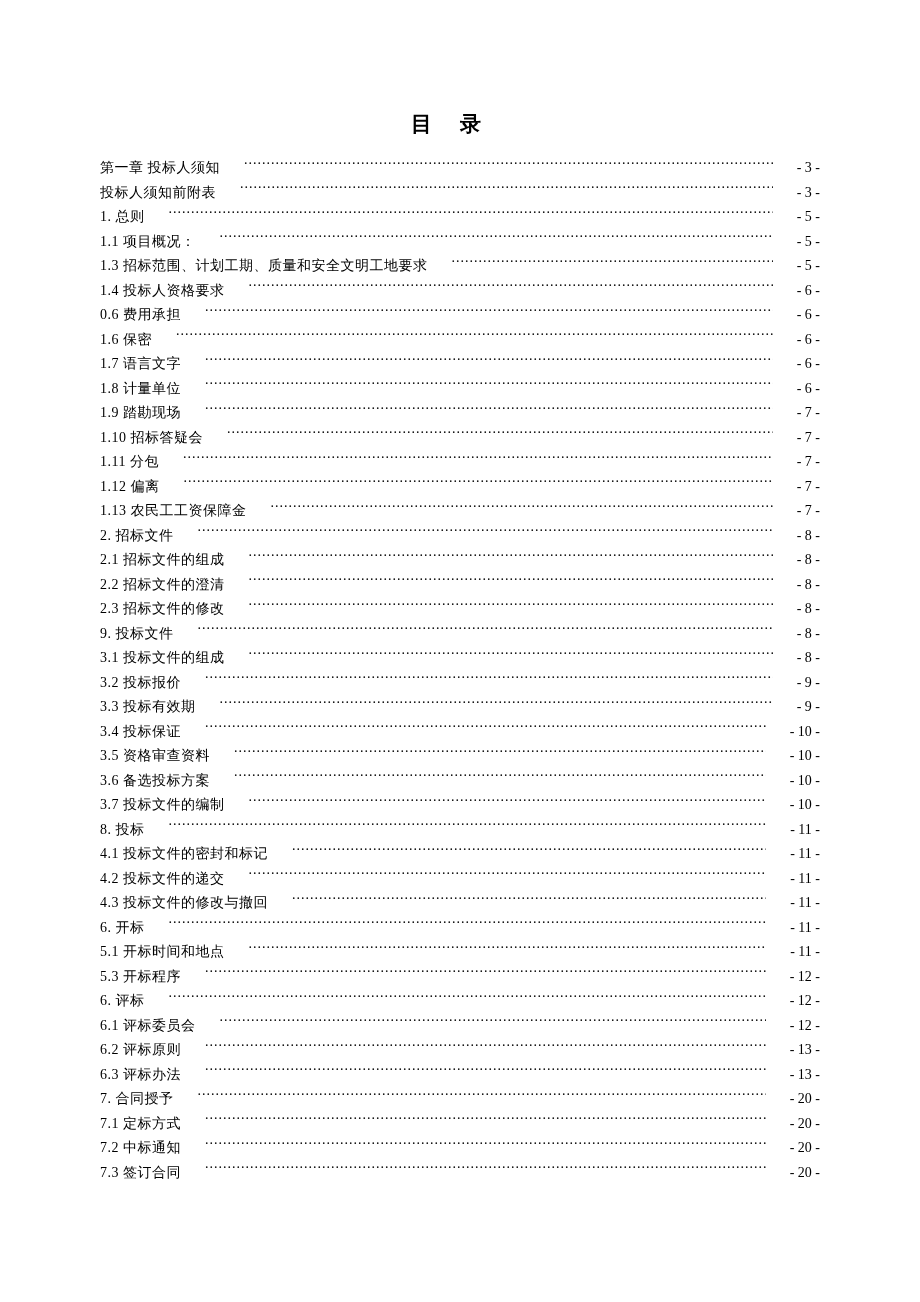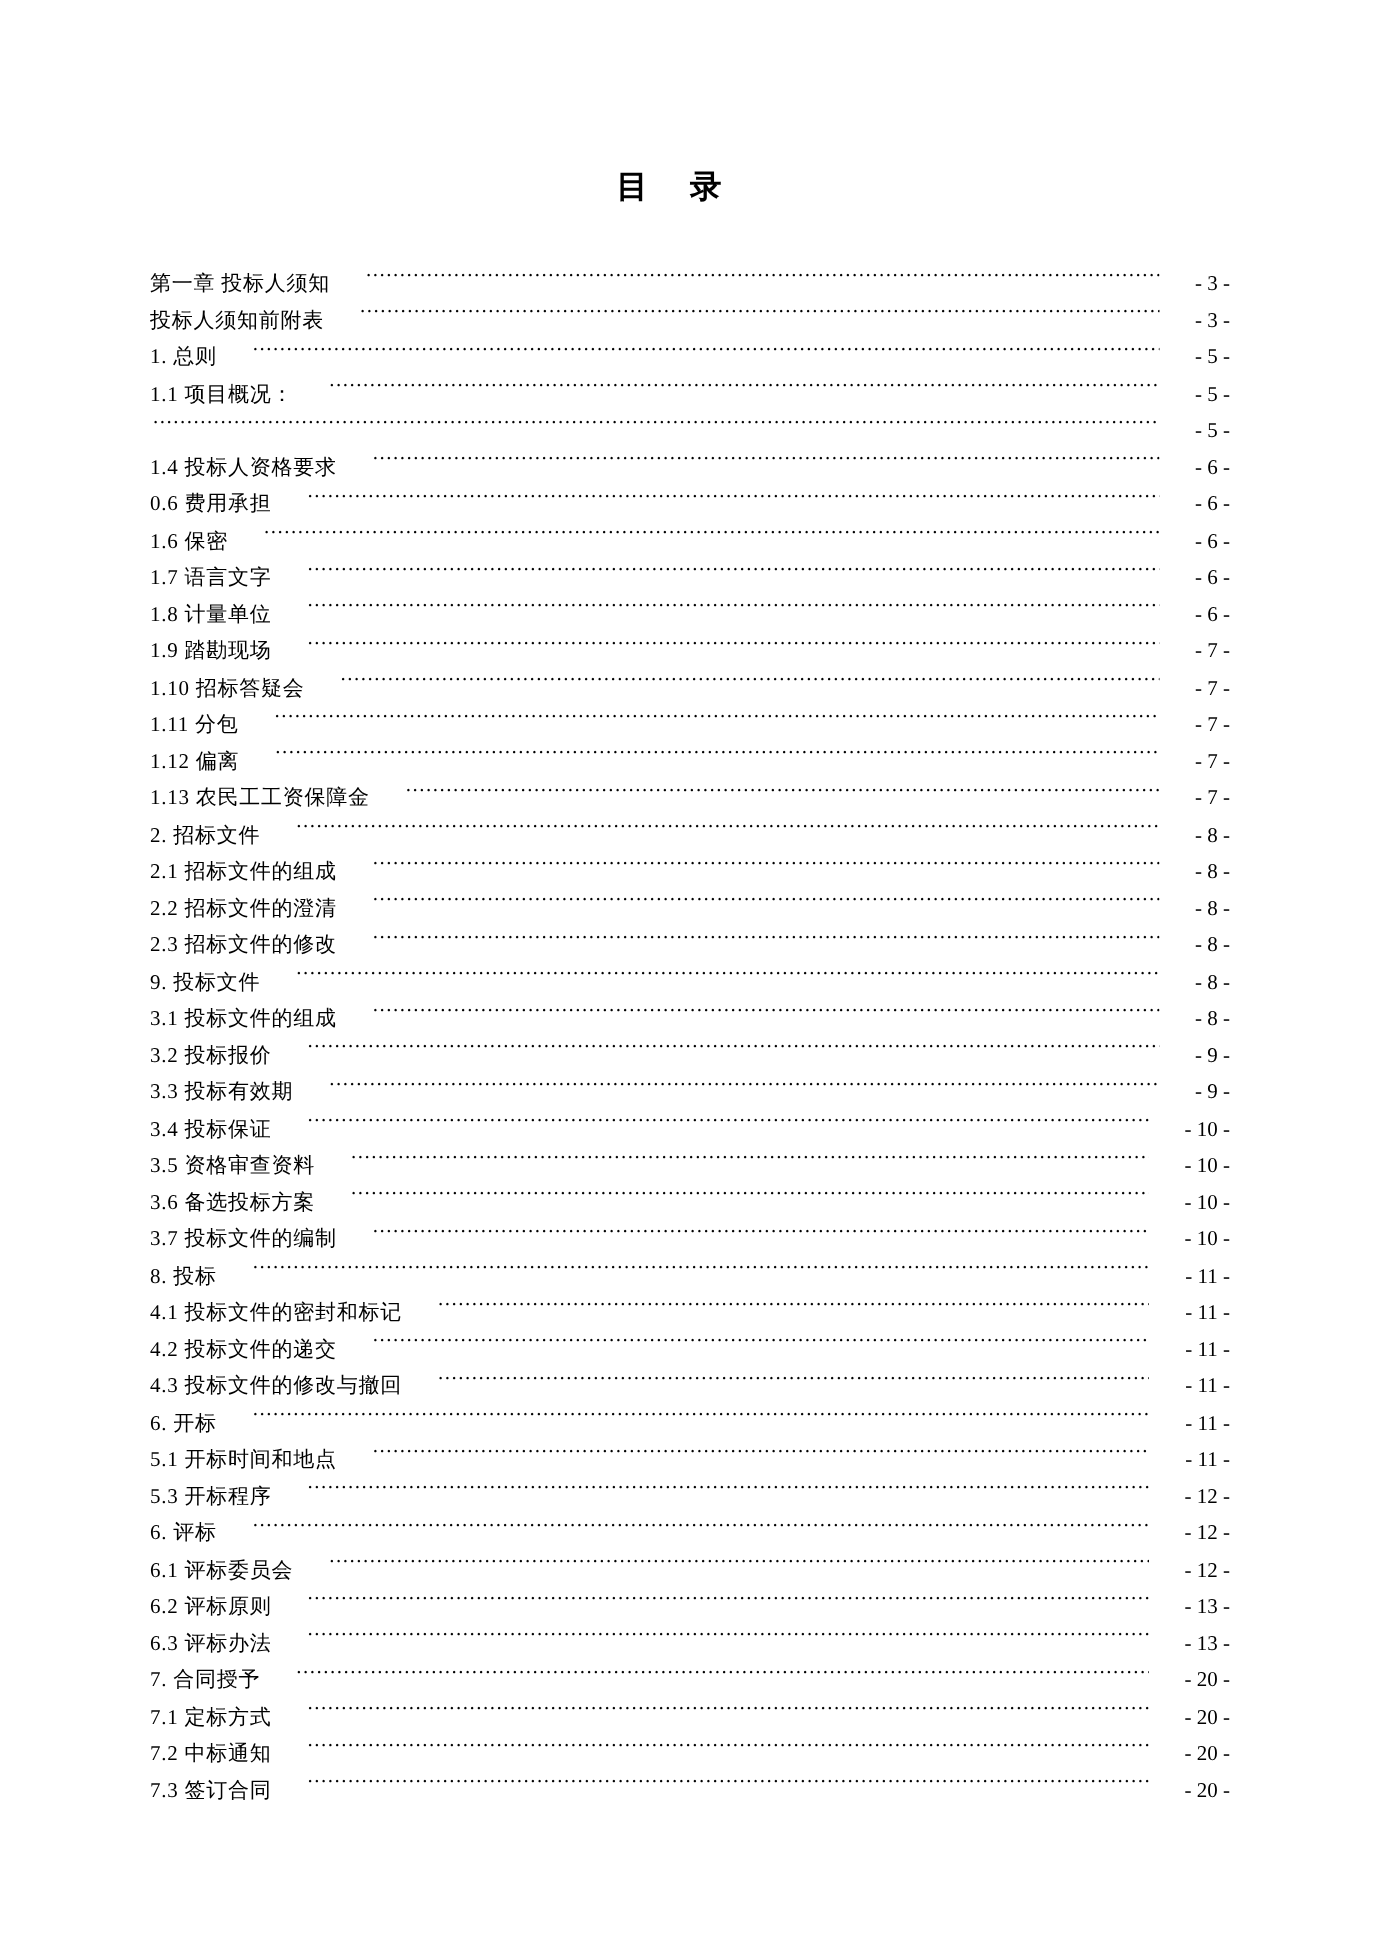--- a/index.html
+++ b/index.html
@@ -12,21 +12,21 @@
       font-family: "'imSun", "宋体", serif;
       width: 920px;
       margin: 0 auto;
       padding: 110px 100px 60px 100px;
     }
     .title {
       text-align: center;
       font-size: 21px;
       font-weight: bold;
       letter-spacing: 28px;
-      margin-bottom: 40px;
+      margin-bottom: 18px;
       font-family: "SimHei", "黑体", sans-serif;
     }
     .toc {
       display: flex;
       flex-direction: column;
     }
     .toc-row {
       display: flex;
       align-items: baseline;
       font-size: 14px;
@@ -79,20 +79,21 @@
       <span class="toc-label">1. 总则</span>
       <span class="toc-dots"></span>
       <span class="toc-page">- 5 -</span>
     </div>
     <div class="toc-row">
       <span class="toc-label">1.1 项目概况：</span>
       <span class="toc-dots"></span>
       <span class="toc-page">- 5 -</span>
     </div>
     <div class="toc-row">
+      <span class="toc-label">1.3 招标范围、计划工期、质量和安全文明工地要求</span>
       <span class="toc-dots"></span>
       <span class="toc-page">- 5 -</span>
     </div>
     <div class="toc-row">
       <span class="toc-label">1.4 投标人资格要求</span>
       <span class="toc-dots"></span>
       <span class="toc-page">- 6 -</span>
     </div>
     <div class="toc-row">
       <span class="toc-label">0.6 费用承担</span>

